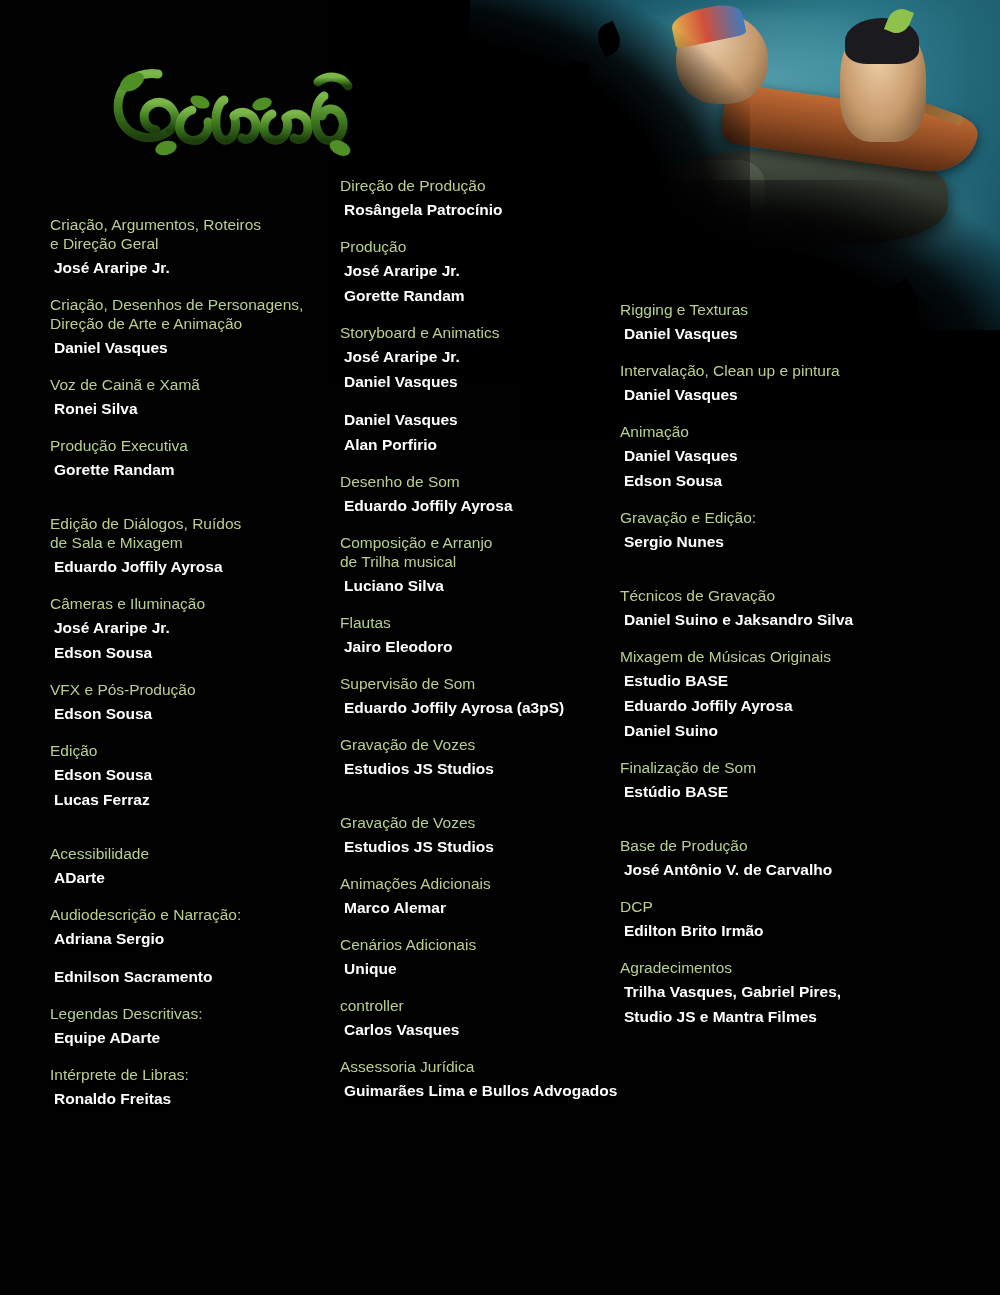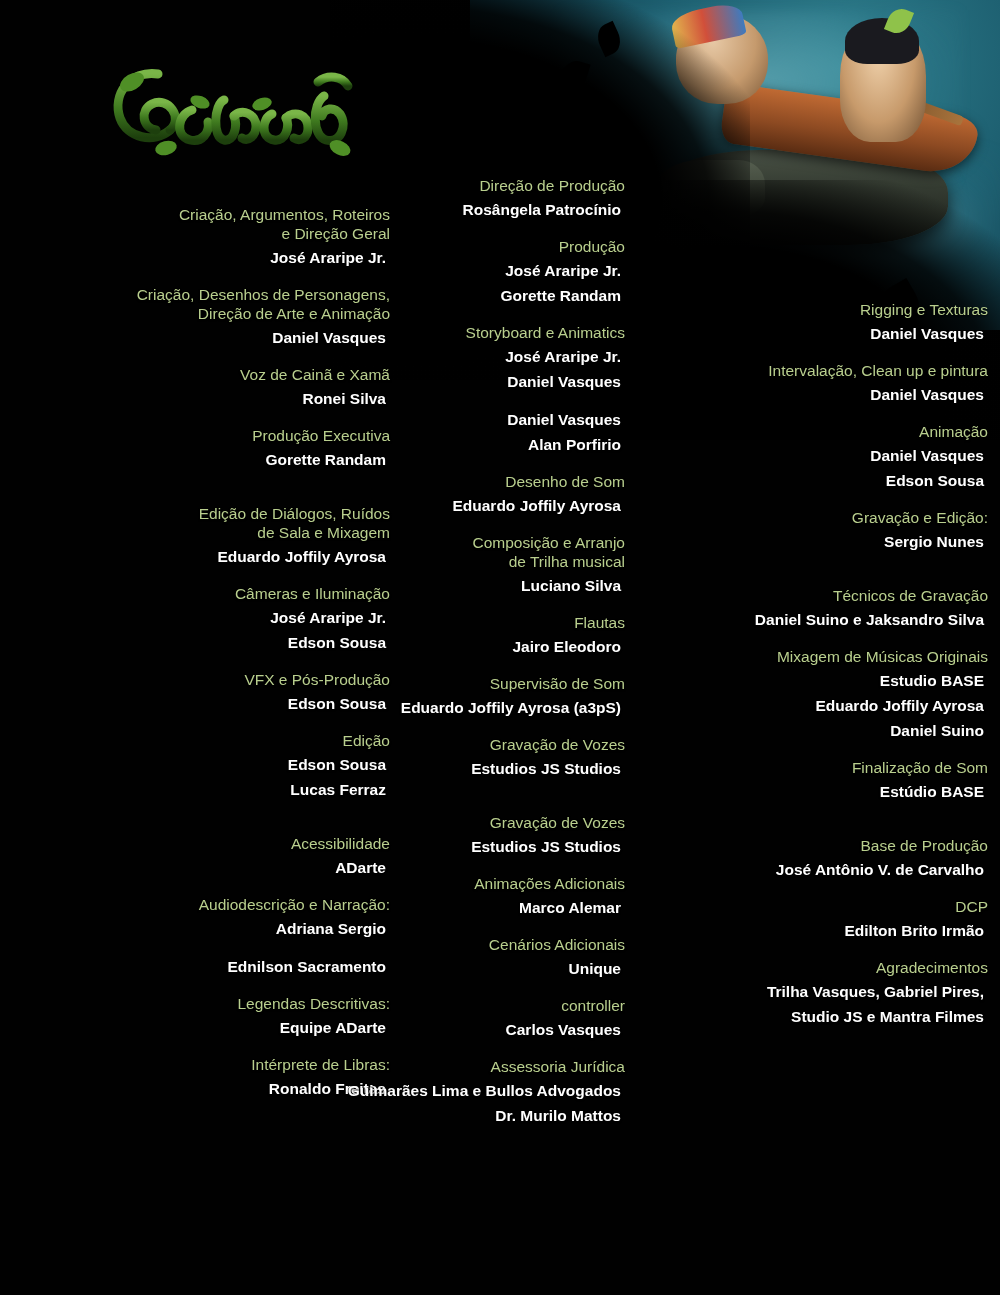--- a/index.html
+++ b/index.html
@@ -179,25 +179,25 @@
   
   .credits {
     position: absolute;
     top: 0;
     left: 0;
     width: 1000px;
     height: 1295px;
   }
   .col {
     position: absolute;
-    text-align: right;
-  }
-  #col-left  { left: 50px;  top: 205px; width: 340px; }
+    text-align: left;
+  }
+  #col-left  { left: 50px;  top: 215px; width: 340px; }
   #col-mid   { left: 340px; top: 176px; width: 285px; }
-  #col-right { left: 648px; top: 300px; width: 340px; }
+  #col-right { left: 620px; top: 300px; width: 340px; }
 
   .block { margin-bottom: 17px; }
   .block.gap { margin-top: 34px; }
   .role {
     color: #b9cf8e;
     font-size: 15.5px;
     line-height: 19px;
     font-weight: normal;
     margin: 0 0 4px 0;
     text-shadow: 0 1px 2px #000;
@@ -382,21 +382,20 @@
         <p class="role">Cenários Adicionais</p>
         <p class="name">Unique</p>
       </div>
       <div class="block">
         <p class="role">controller</p>
         <p class="name">Carlos Vasques</p>
       </div>
       <div class="block">
         <p class="role">Assessoria Jurídica</p>
         <p class="name">Guimarães Lima e Bullos Advogados</p>
-        <p class="name">Dr. Murilo Mattos</p>
       </div>
     </div>
   <div class="col" id="col-right">
       <div class="block">
         <p class="role">Rigging e Texturas</p>
         <p class="name">Daniel Vasques</p>
       </div>
       <div class="block">
         <p class="role">Intervalação, Clean up e pintura</p>
         <p class="name">Daniel Vasques</p>

